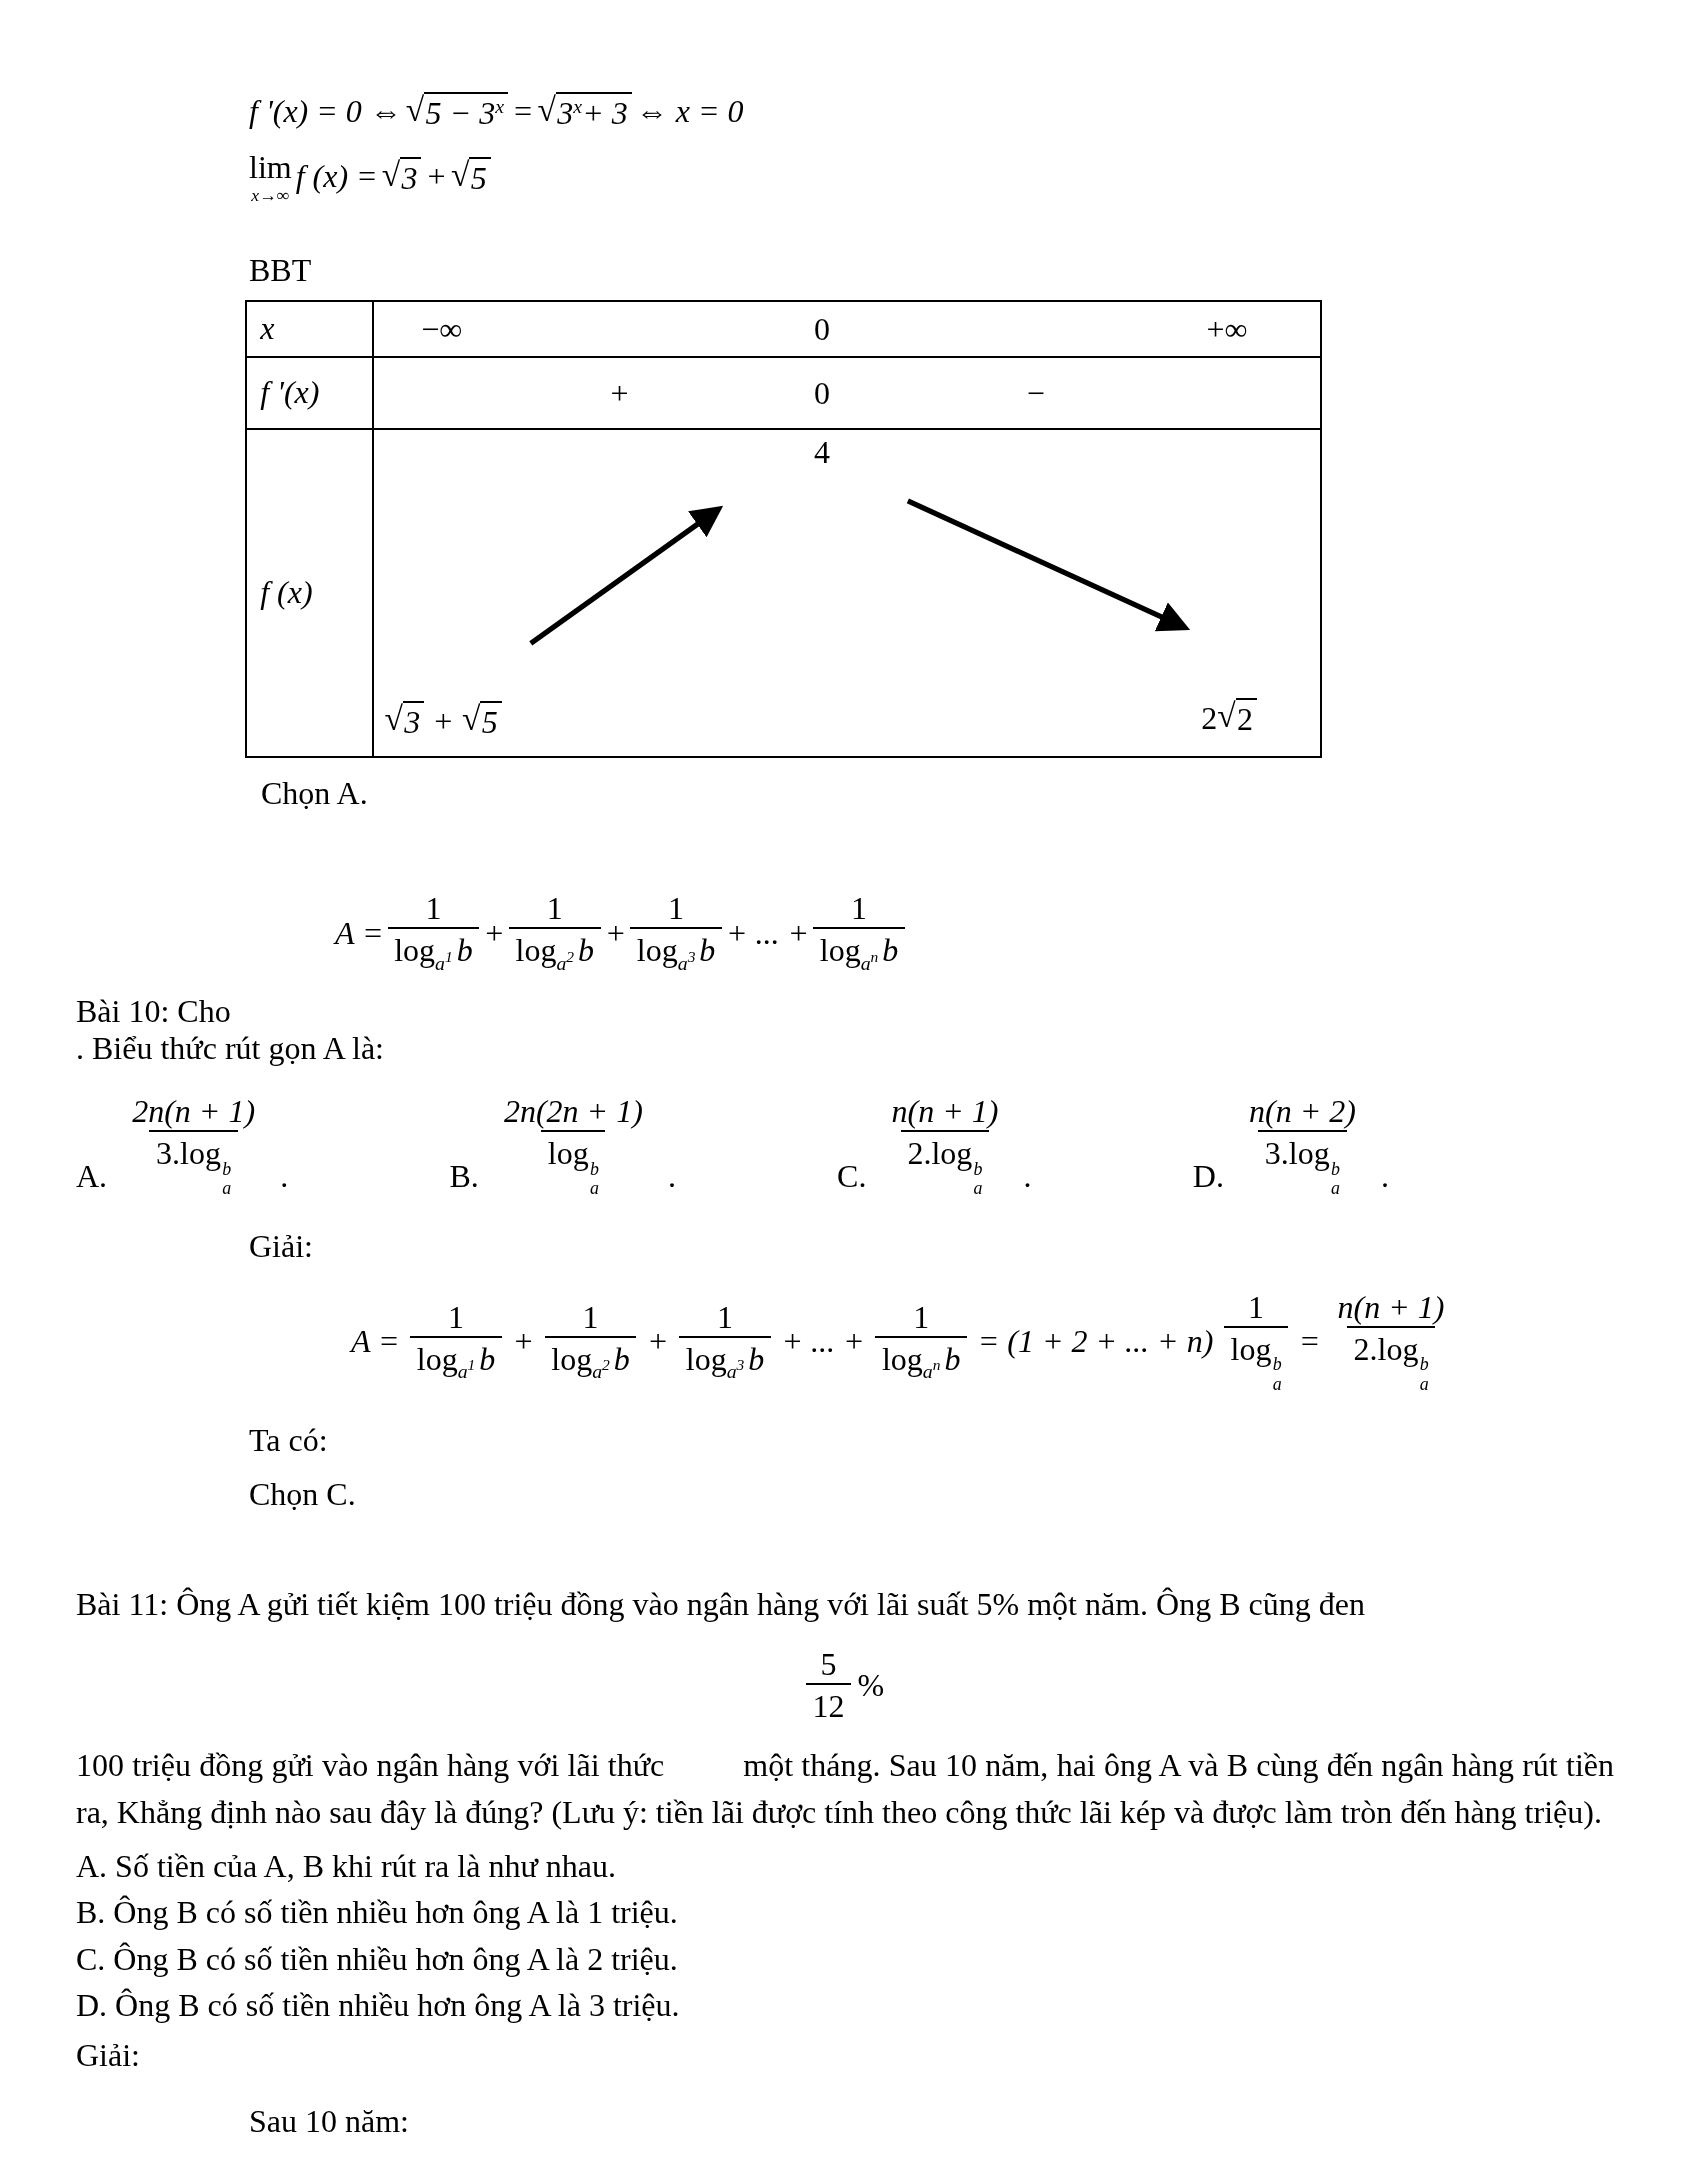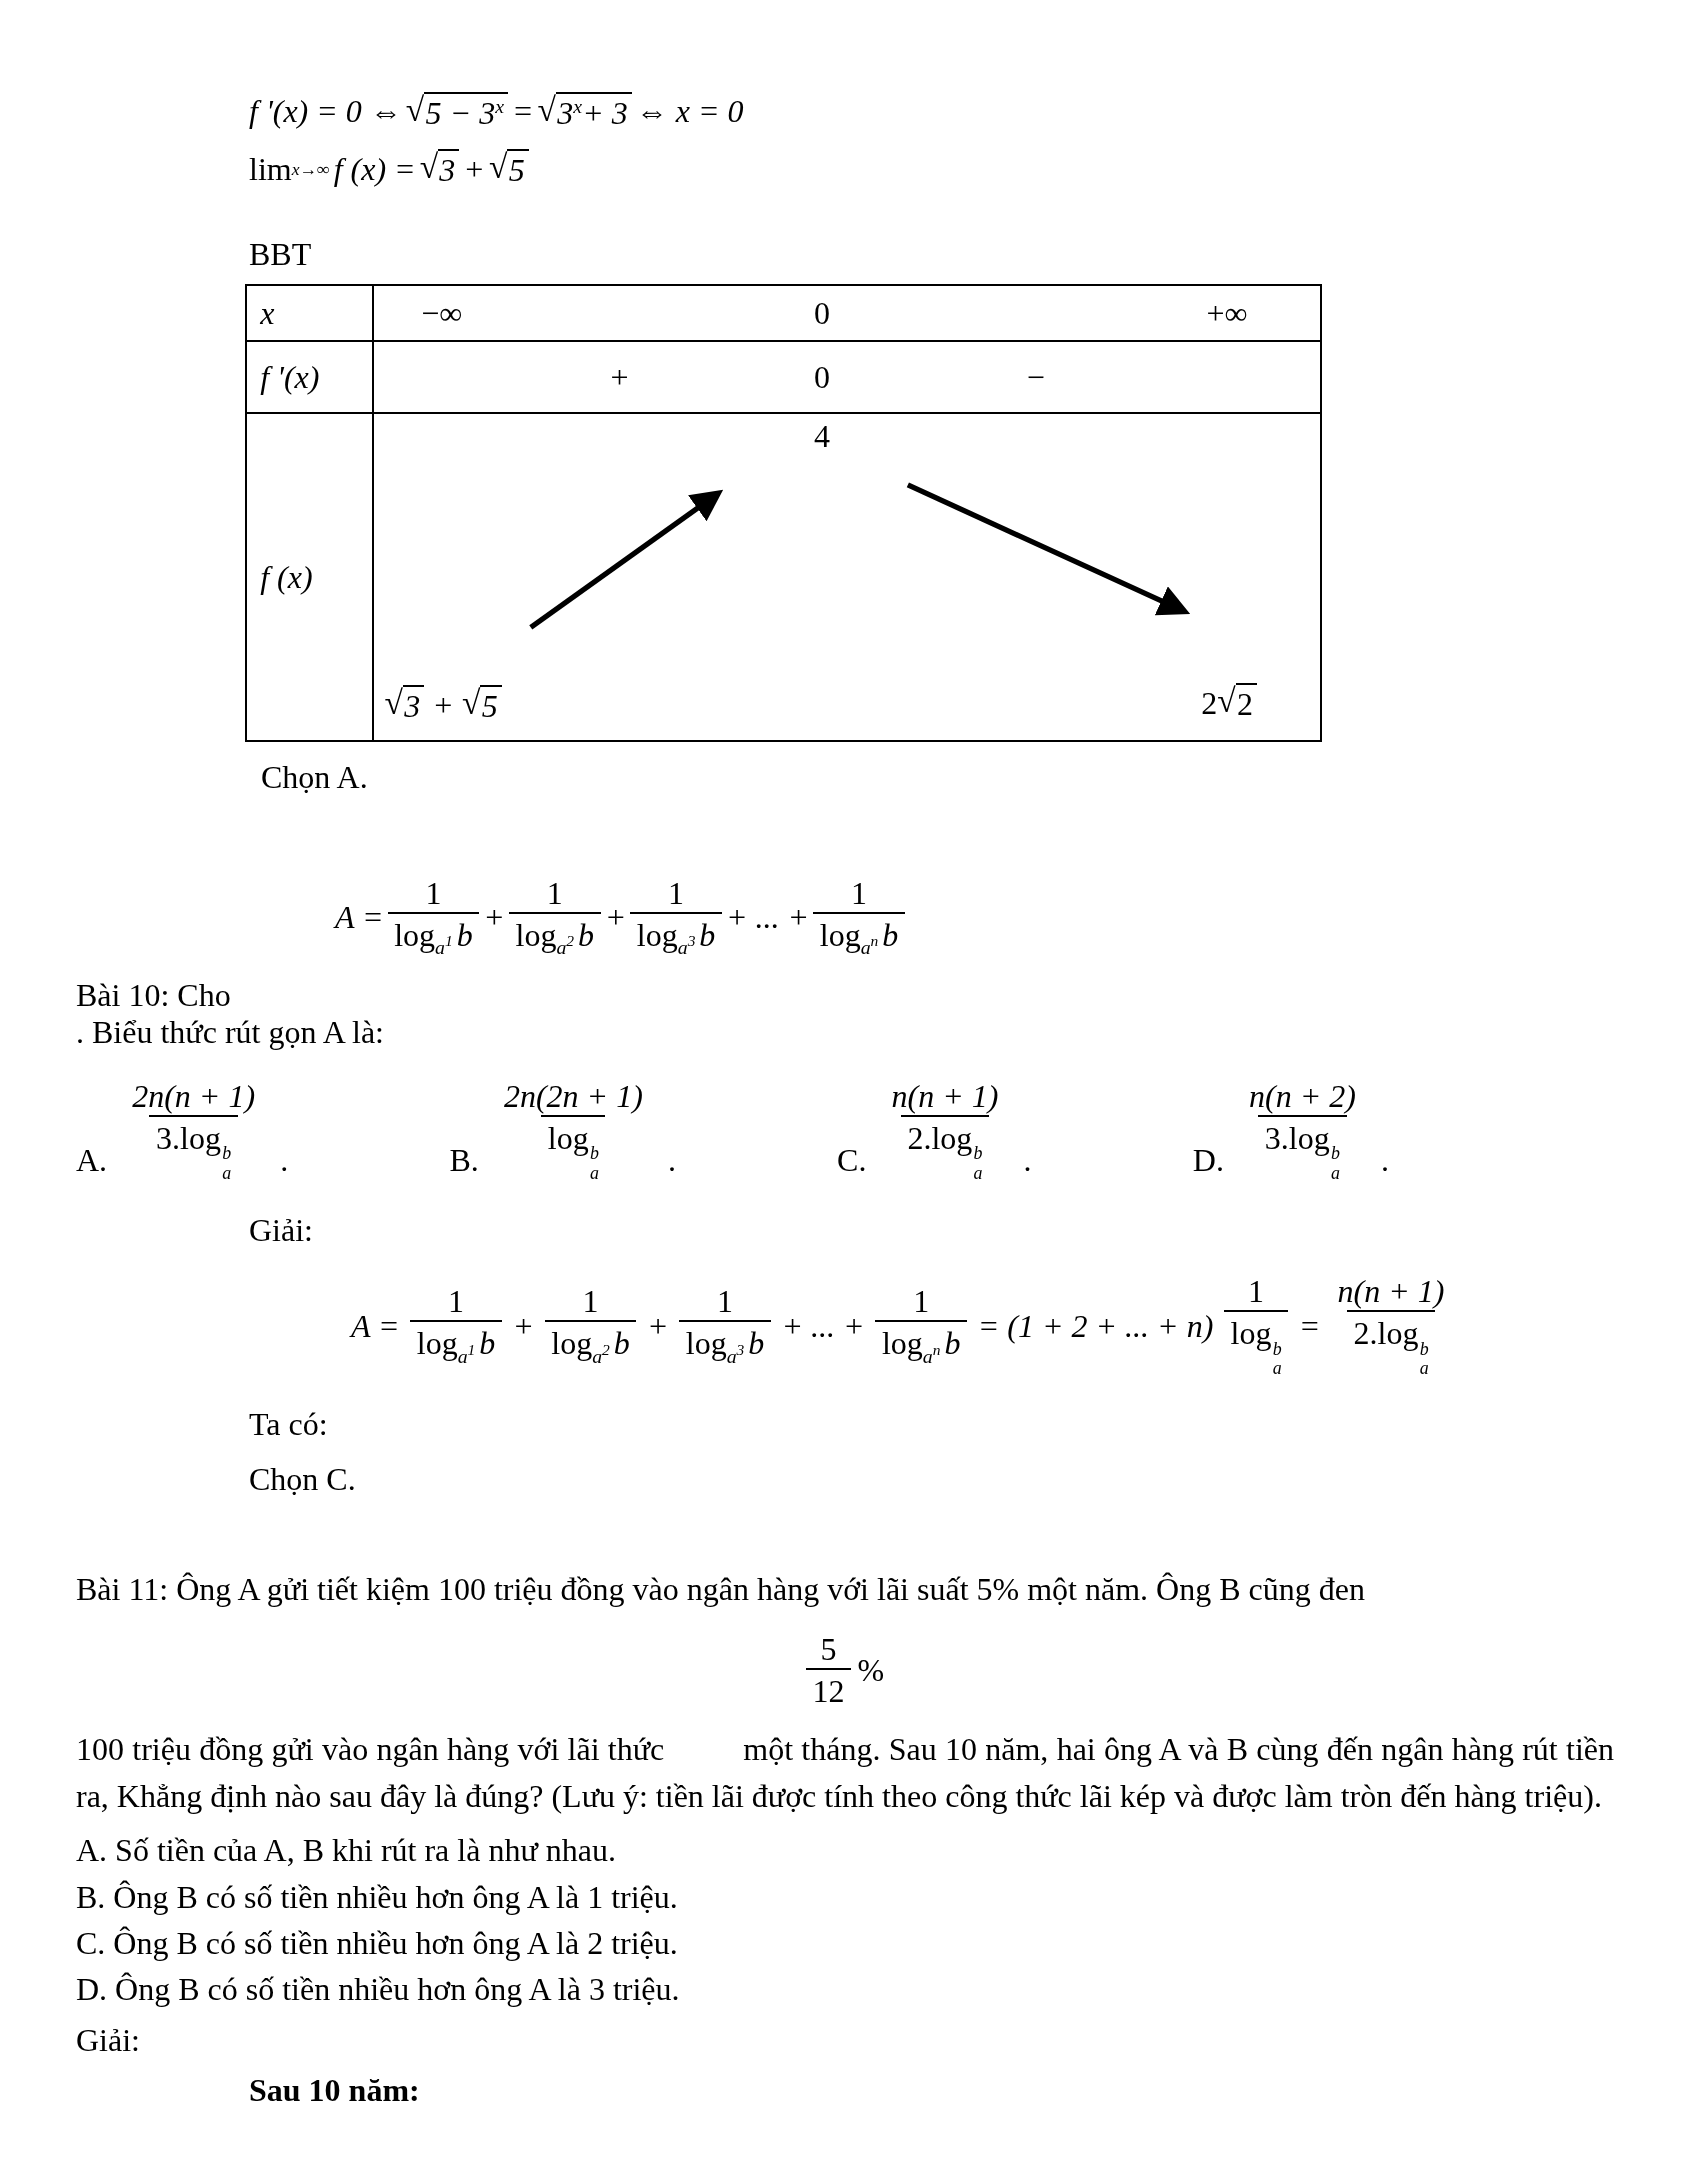--- a/index.html
+++ b/index.html
@@ -33,21 +33,21 @@
   .ssub .ssupin { font-size: 0.78em; vertical-align: 0.5em; }
   .tail { font-style: italic; margin-left: 4px; }
   .lg { font-style: normal; }
 
   
   .stk { display: inline-flex; flex-direction: column; align-items: center;
          font-size: 0.56em; line-height: 1.08; font-style: italic;
          vertical-align: -0.6em; margin-left: 1.3px; }
 
   
-  .lim { display: inline-flex; flex-direction: row; align-items: center; vertical-align: middle; }
+  .lim { display: inline-flex; flex-direction: column; align-items: center; vertical-align: middle; }
   .lim .lim-bot { font-size: 0.55em; line-height: 1; margin-top: 1.3px; }
 
   
   .ind { margin-left: 173px; }
   .ind2 { margin-left: 185px; }
 
   
   .bbt { border: 2px solid #000; width: 1077px; margin-left: 169px; margin-top: 6.6px; }
   .bbt-row { display: flex; border-bottom: 2px solid #000; }
   .bbt-row:last-child { border-bottom: none; }
@@ -306,16 +306,16 @@
   <div class="para" style="margin-top:16px;">
     <span>100 triệu đồng gửi vào ngân hàng với lãi thức</span><span class="spacer-inline"></span><span>một tháng. Sau 10 năm, hai ông A và B cùng đến ngân hàng rút tiền ra, Khẳng định nào sau đây là đúng? (Lưu ý: tiền lãi được tính theo công thức lãi kép và được làm tròn đến hàng triệu).</span>
   </div>
 
   <div class="tline" style="margin-top:6.6px;">A. Số tiền của A, B khi rút ra là như nhau.</div>
   <div class="tline">B. Ông B có số tiền nhiều hơn ông A là 1 triệu.</div>
   <div class="tline">C. Ông B có số tiền nhiều hơn ông A là 2 triệu.</div>
   <div class="tline">D. Ông B có số tiền nhiều hơn ông A là 3 triệu.</div>
 
   <div class="tline" style="margin-top:4px;">Giải:</div>
-  <div class="ind tline" style="margin-top:4px;font-weight:bold;">Sau 10 năm:</div>
+  <div class="ind tline" style="margin-top:19px;">Sau 10 năm:</div>
 
 </div>
 
 
 </body></html>

